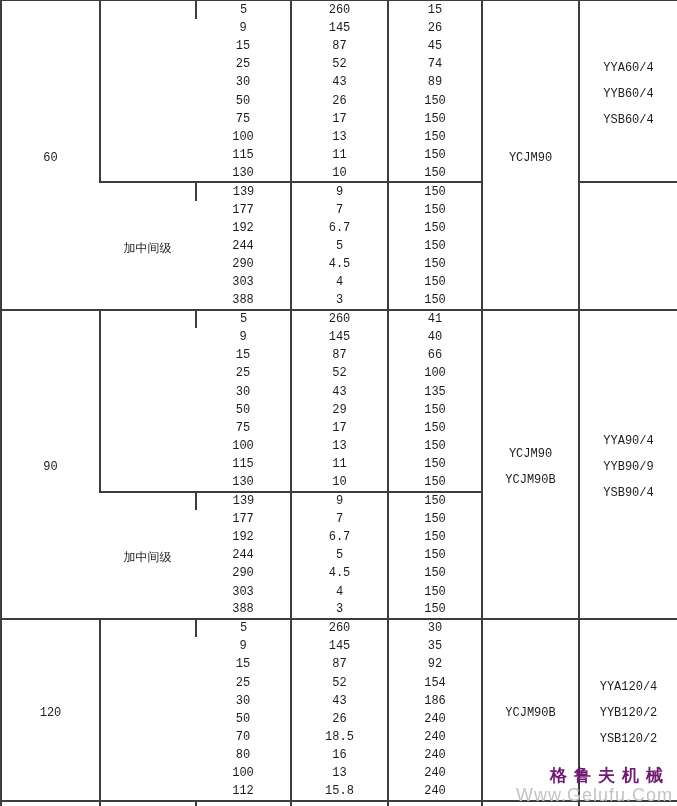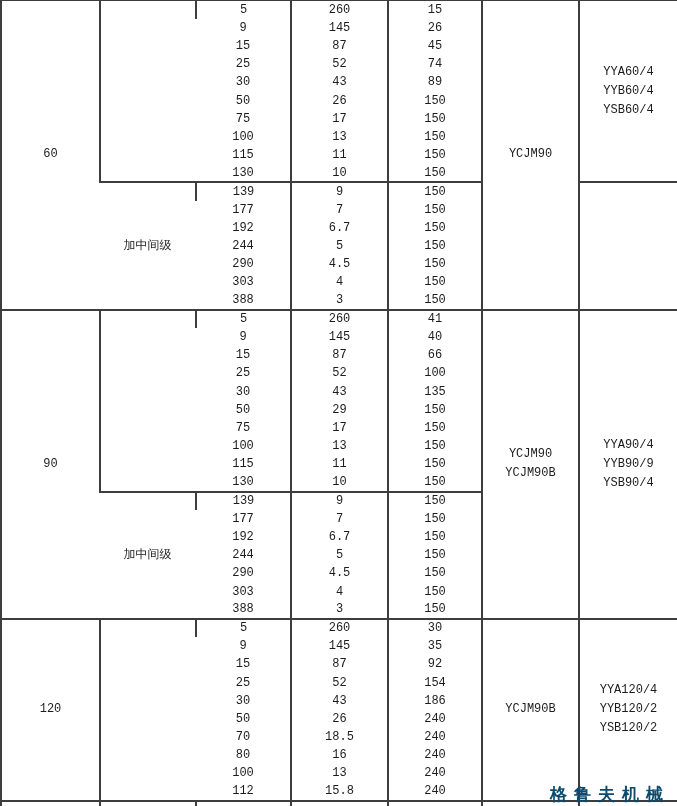--- a/index.html
+++ b/index.html
@@ -32,21 +32,21 @@
     font-size:12px;
     line-height:14px;
     color:var(--txt);
     overflow:hidden;
     white-space:nowrap;
   }
   table.spec td:first-child{border-left:none;}
   tr.data-row{height:18.2px;}
   tr.stub-row{height:12px;}
   td.bt{border-top:2px solid var(--bc);}
-  td .cell-line{line-height:19px;}
+  td .cell-line{line-height:19px;margin-top:7px;}
   .watermark{
     position:absolute;
     right:4px;
     bottom:1px;
     text-align:right;
     pointer-events:none;
   }
   .wm-brand{
     font-family:"DejaVu Sans","Liberation Sans",sans-serif;
     font-weight:bold;
@@ -348,16 +348,17 @@
           <td class="bt"></td>
           <td class="bt"></td>
           <td class="bt"></td>
           <td class="bt"></td>
           <td class="bt"></td>
         </tr>
       </tbody>
   </table>
 
   <div class="watermark">
-    <div class="wm-brand" style="color: #0c4a6e;">格鲁夫机械</div>
+    <div class="wm-brand" style="color: #701a75;">格鲁夫机械</div>
+    <div class="wm-url" style="color: rgb(195, 195, 195);">Www.Gelufu.Com</div>
   </div>
 
 </div>
 
 </body></html>

